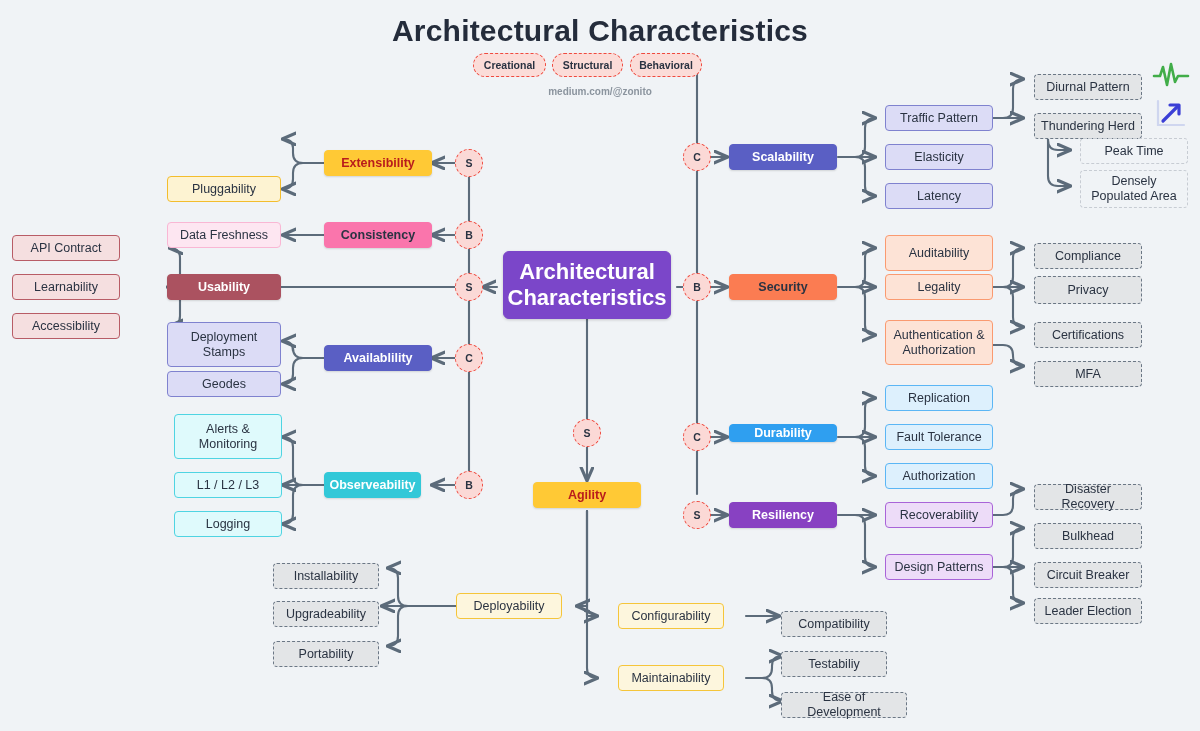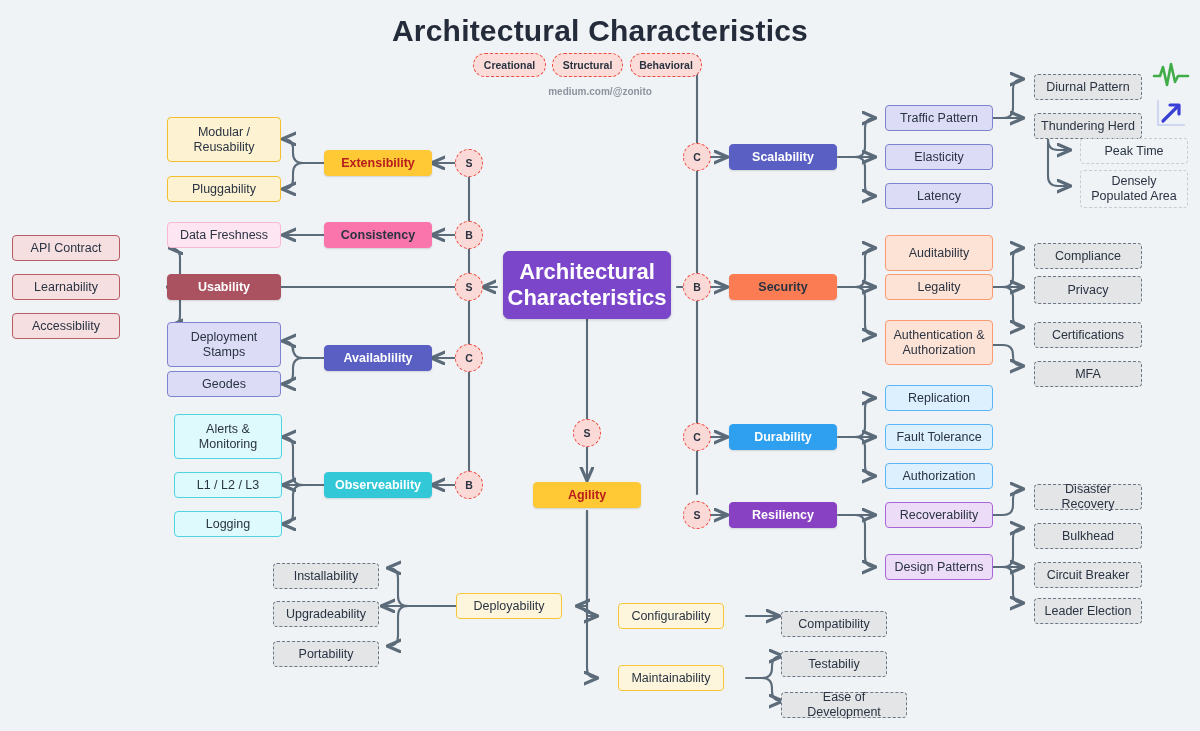--- a/index.html
+++ b/index.html
@@ -216,42 +216,38 @@
   <div class="badge" style="left:455px;top:273px;">S</div>
   <div class="badge" style="left:455px;top:344px;">C</div>
   <div class="badge" style="left:455px;top:471px;">B</div>
   <div class="badge" style="left:573px;top:419px;">S</div>
   <div class="badge" style="left:683px;top:143px;">C</div>
   <div class="badge" style="left:683px;top:273px;">B</div>
   <div class="badge" style="left:683px;top:423px;">C</div>
   <div class="badge" style="left:683px;top:501px;">S</div>
 
   <div class="node c-amber solid" style="left:324px;top:150px;width:108px;height:26px;">Extensibility</div>
-  <div class="node c-amber-l" style="left:167px;top:117px;width:114px;height:45px;flex-direction:column;">
-    <span>Modular /</span>
-    <span>Reusability</span>
-  </div>
   <div class="node c-amber-l" style="left:167px;top:176px;width:114px;height:26px;">Pluggability</div>
 
   <div class="node c-pink solid" style="left:324px;top:222px;width:108px;height:26px;">Consistency</div>
   <div class="node c-pink-l" style="left:167px;top:222px;width:114px;height:26px;">Data Freshness</div>
 
   <div class="node c-maroon solid" style="left:167px;top:274px;width:114px;height:26px;">Usability</div>
   <div class="node c-maroon-l" style="left:12px;top:235px;width:108px;height:26px;">API Contract</div>
   <div class="node c-maroon-l" style="left:12px;top:274px;width:108px;height:26px;">Learnability</div>
   <div class="node c-maroon-l" style="left:12px;top:313px;width:108px;height:26px;">Accessibility</div>
 
   <div class="node c-indigo solid" style="left:324px;top:345px;width:108px;height:26px;">Availablility</div>
   <div class="node c-indigo-l" style="left:167px;top:322px;width:114px;height:45px;flex-direction:column;">
     <span>Deployment</span>
     <span>Stamps</span>
   </div>
   <div class="node c-indigo-l" style="left:167px;top:371px;width:114px;height:26px;">Geodes</div>
 
-  <div class="node c-cyan solid" style="left:324px;top:472px;width:108px;height:26px;">Observeability</div>
+  <div class="node c-cyan solid" style="left:324px;top:472px;width:97px;height:26px;">Observeability</div>
   <div class="node c-cyan-l" style="left:174px;top:414px;width:108px;height:45px;flex-direction:column;">
     <span>Alerts &amp;</span>
     <span>Monitoring</span>
   </div>
   <div class="node c-cyan-l" style="left:174px;top:472px;width:108px;height:26px;">L1 / L2 / L3</div>
   <div class="node c-cyan-l" style="left:174px;top:511px;width:108px;height:26px;">Logging</div>
 
   <div class="node c-amber-l2" style="left:456px;top:593px;width:106px;height:26px;">Deployability</div>
   <div class="node c-grey dashed" style="left:273px;top:555px;width:106px;height:26px;">Installability</div>
   <div class="node c-grey dashed" style="left:273px;top:593px;width:106px;height:26px;">Upgradeability</div>
@@ -294,21 +290,21 @@
   <div class="node c-orange-l" style="left:885px;top:274px;width:108px;height:26px;">Legality</div>
   <div class="node c-orange-l" style="left:885px;top:320px;width:108px;height:45px;flex-direction:column;">
     <span>Authentication &amp;</span>
     <span>Authorization</span>
   </div>
   <div class="node c-grey dashed" style="left:1034px;top:235px;width:108px;height:26px;">Compliance</div>
   <div class="node c-grey dashed" style="left:1034px;top:268px;width:108px;height:28px;">Privacy</div>
   <div class="node c-grey dashed" style="left:1034px;top:314px;width:108px;height:26px;">Certifications</div>
   <div class="node c-grey dashed" style="left:1034px;top:353px;width:108px;height:26px;">MFA</div>
 
-  <div class="node c-blue solid" style="left:729px;top:424px;width:108px;height:26px;">Durability</div>
+  <div class="node c-blue solid" style="left:729px;top:424px;width:108px;height:18px;">Durability</div>
   <div class="node c-blue-l" style="left:885px;top:385px;width:108px;height:26px;">Replication</div>
   <div class="node c-blue-l" style="left:885px;top:424px;width:108px;height:26px;">Fault Tolerance</div>
   <div class="node c-blue-l" style="left:885px;top:463px;width:108px;height:26px;">Authorization</div>
 
   <div class="node c-purple solid" style="left:729px;top:502px;width:108px;height:26px;">Resiliency</div>
   <div class="node c-purple-l" style="left:885px;top:502px;width:108px;height:26px;">Recoverability</div>
   <div class="node c-purple-l" style="left:885px;top:554px;width:108px;height:26px;">Design Patterns</div>
   <div class="node c-grey dashed" style="left:1034px;top:476px;width:108px;height:26px;">Disaster Recovery</div>
   <div class="node c-grey dashed" style="left:1034px;top:515px;width:108px;height:26px;">Bulkhead</div>
   <div class="node c-grey dashed" style="left:1034px;top:554px;width:108px;height:26px;">Circuit Breaker</div>

